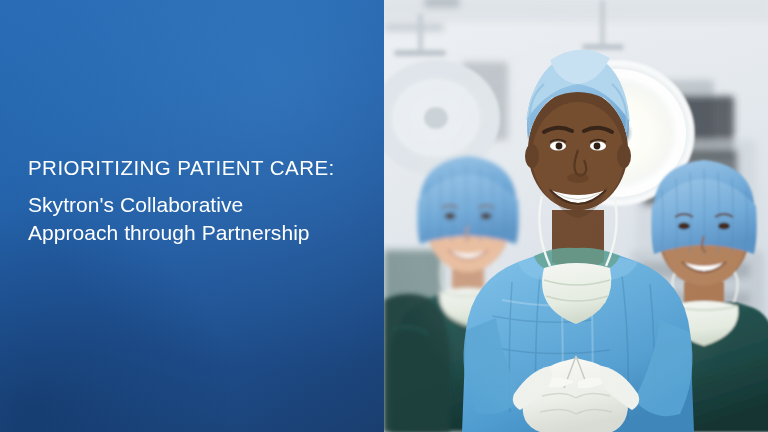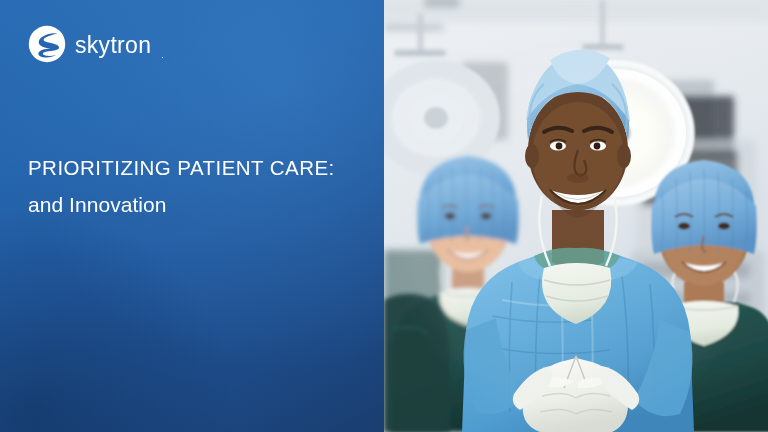--- a/index.html
+++ b/index.html
@@ -95,37 +95,26 @@
   }
   .photo-svg { display:block; width:384px; height:432px; }
 </style>
 </head>
 <body>
 
 <div class="banner">
 
   <div class="left-panel">
 
-    <div class="logo-row">
-      <svg class="logo-mark" viewBox="0 0 100 100">
-        <circle cx="50" cy="50" r="48" fill="#ffffff"></circle>
-        <path d="M78 22 C66 20 46 23 35 33 C25 42 26 52 38 57 C46 60.5 56 62 61 64
-                 C55 63 42 63 34 67 C24 72 25 81 37 84 C48 87 64 85 74 79
-                 C62 82 48 82 42 79 C37 76.5 39 72.5 47 70.5 C55 68.5 68 68 76 65
-                 C84 62 84 55 73 51 C64 47.6 51 46 45 43.5 C39 41 40 36 48 32.5
-                 C57 28.5 69 24.5 78 22 Z" fill="#2566ae"></path>
-      </svg>
-      <span class="logo-word">skytron</span>
-      <span class="logo-tm">.</span>
-    </div>
 
     <div class="text-block">
       <div class="headline">PRIORITIZING PATIENT CARE:</div>
       <div class="subhead">
-        <span>and Innovation</span>
+        <span>Skytron's Collaborative</span>
+        <span>Approach through Partnership</span>
       </div>
     </div>
 
   </div>
 
   <div class="photo">
     <svg class="photo-svg" viewBox="0 0 384 432">
       <defs>
         <linearGradient id="wallG" x1="0" y1="0" x2="0.3" y2="1">
           <stop offset="0%" stop-color="#eef1f4"></stop>

